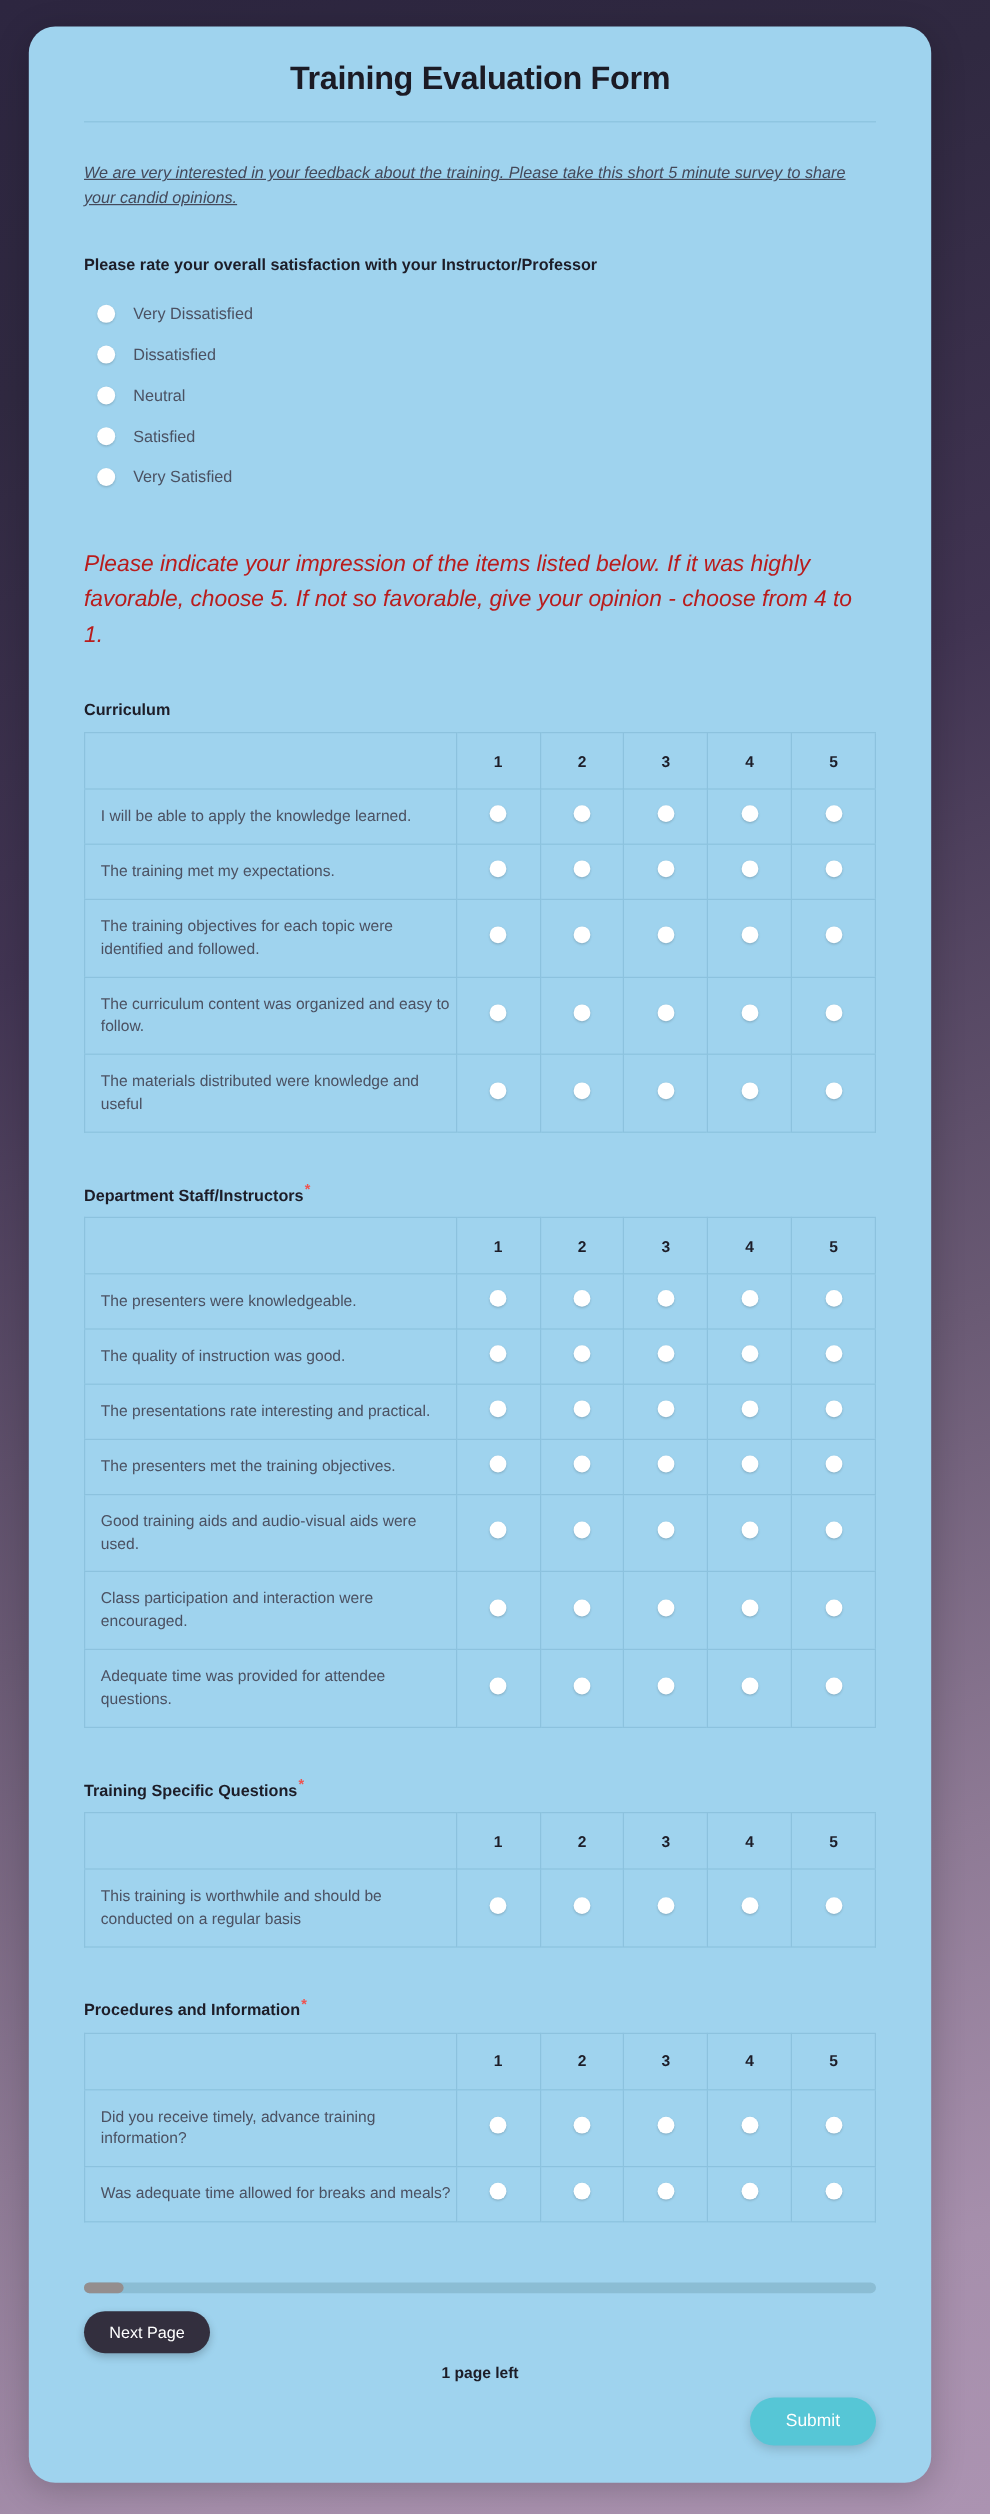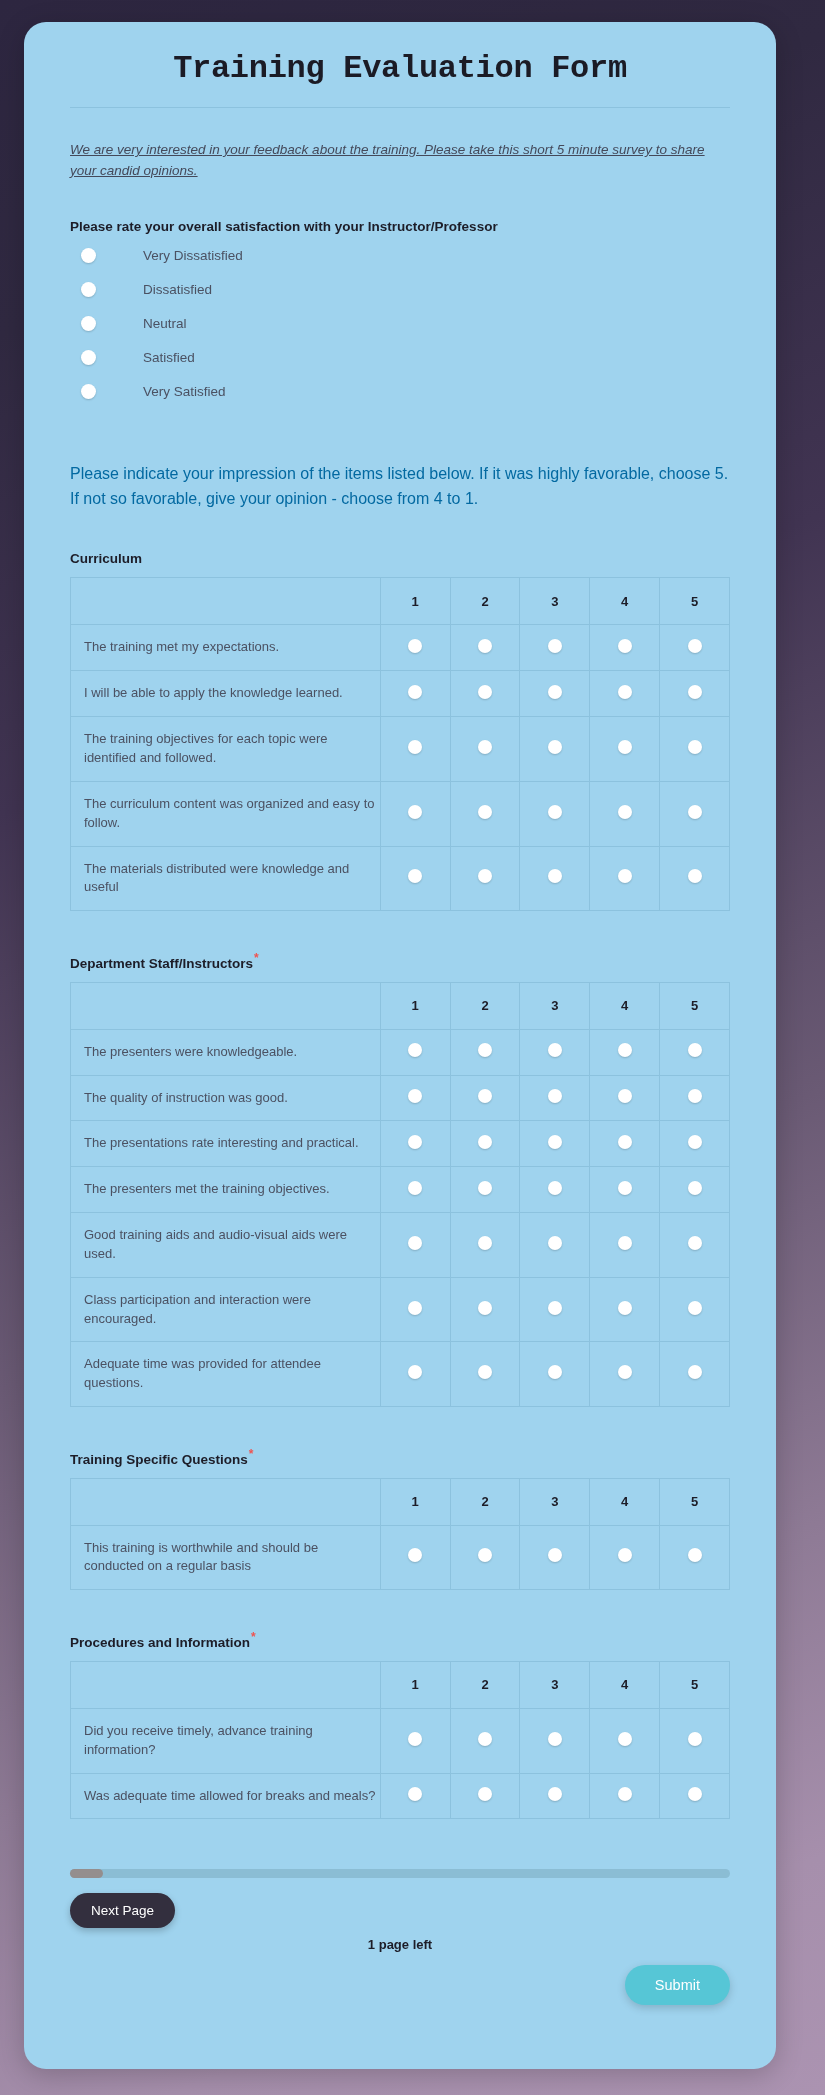--- a/index.html
+++ b/index.html
@@ -42,27 +42,26 @@
     box-shadow: 0 6px 28px rgba(0,0,0,0.20);
     overflow: hidden;
   }
 
   .card-inner {
     padding: 0 46px;
   }
 
   .form-title {
     text-align: center;
-    font-size: 32px;
+    font-size: 27px;
     font-weight: 700;
     color: #1b1b25;
     letter-spacing: -0.3px;
     padding-top: 28px;
     padding-bottom: 20px;
-    font-family: Liberation Mono, monospace;
   }
 
   .title-rule {
     height: 1px;
     background: #8cc2de;
     margin: 0 0 0 0;
   }
 
   .intro {
     font-style: italic;
@@ -87,46 +86,46 @@
     color: #ef5350;
     font-size: 12px;
     vertical-align: super;
     margin-left: 1px;
   }
 
   .radio-list { padding-top: 6px; }
 
   .radio-row {
     display: flex;
-    align-items: flex-start;
+    align-items: flex-end;
     height: 27px;
     margin-bottom: 7px;
-    gap: 32px;
   }
 
   .radio-dot {
     width: 15px;
     height: 15px;
     border-radius: 50%;
     background: #ffffff;
     box-shadow: 0 1px 2px rgba(0,0,0,0.18);
     flex: 0 0 auto;
     margin-left: 11px;
     margin-right: 15px;
   }
 
   .radio-text {
     font-size: 13.5px;
     color: #4b5162;
   }
 
   .instruction {
-    font-size: 16px;
+    font-style: italic;
+    font-size: 19px;
     line-height: 1.55;
-    color: #0369a1;
+    color: #b91c1c;
     padding-top: 44px;
     max-width: 660px;
   }
 
   .matrix-block { padding-top: 40px; }
 
   .matrix-title {
     font-size: 13.5px;
     font-weight: 700;
     color: #1d1d28;
@@ -313,29 +312,29 @@
                   <th class="head-blank"></th>
                   <th>1</th>
                   <th>2</th>
                   <th>3</th>
                   <th>4</th>
                   <th>5</th>
                 </tr>
               </thead>
               <tbody>
                 <tr>
+                  <td class="row-label">I will be able to apply the knowledge learned.</td>
+                  <td class="opt-cell"><span class="cell-dot"></span></td>
+                  <td class="opt-cell"><span class="cell-dot"></span></td>
+                  <td class="opt-cell"><span class="cell-dot"></span></td>
+                  <td class="opt-cell"><span class="cell-dot"></span></td>
+                  <td class="opt-cell"><span class="cell-dot"></span></td>
+                </tr>
+                <tr>
                   <td class="row-label">The training met my expectations.</td>
-                  <td class="opt-cell"><span class="cell-dot"></span></td>
-                  <td class="opt-cell"><span class="cell-dot"></span></td>
-                  <td class="opt-cell"><span class="cell-dot"></span></td>
-                  <td class="opt-cell"><span class="cell-dot"></span></td>
-                  <td class="opt-cell"><span class="cell-dot"></span></td>
-                </tr>
-                <tr>
-                  <td class="row-label">I will be able to apply the knowledge learned.</td>
                   <td class="opt-cell"><span class="cell-dot"></span></td>
                   <td class="opt-cell"><span class="cell-dot"></span></td>
                   <td class="opt-cell"><span class="cell-dot"></span></td>
                   <td class="opt-cell"><span class="cell-dot"></span></td>
                   <td class="opt-cell"><span class="cell-dot"></span></td>
                 </tr>
                 <tr>
                   <td class="row-label">The training objectives for each topic were identified and followed.</td>
                   <td class="opt-cell"><span class="cell-dot"></span></td>
                   <td class="opt-cell"><span class="cell-dot"></span></td>

